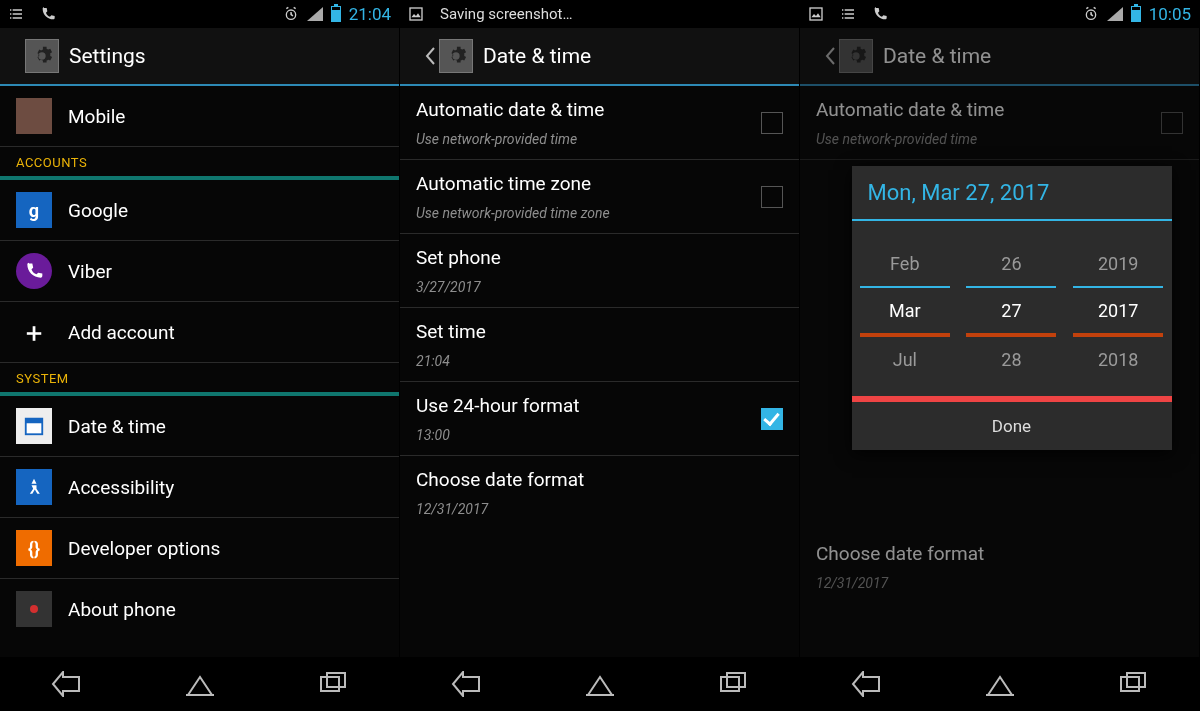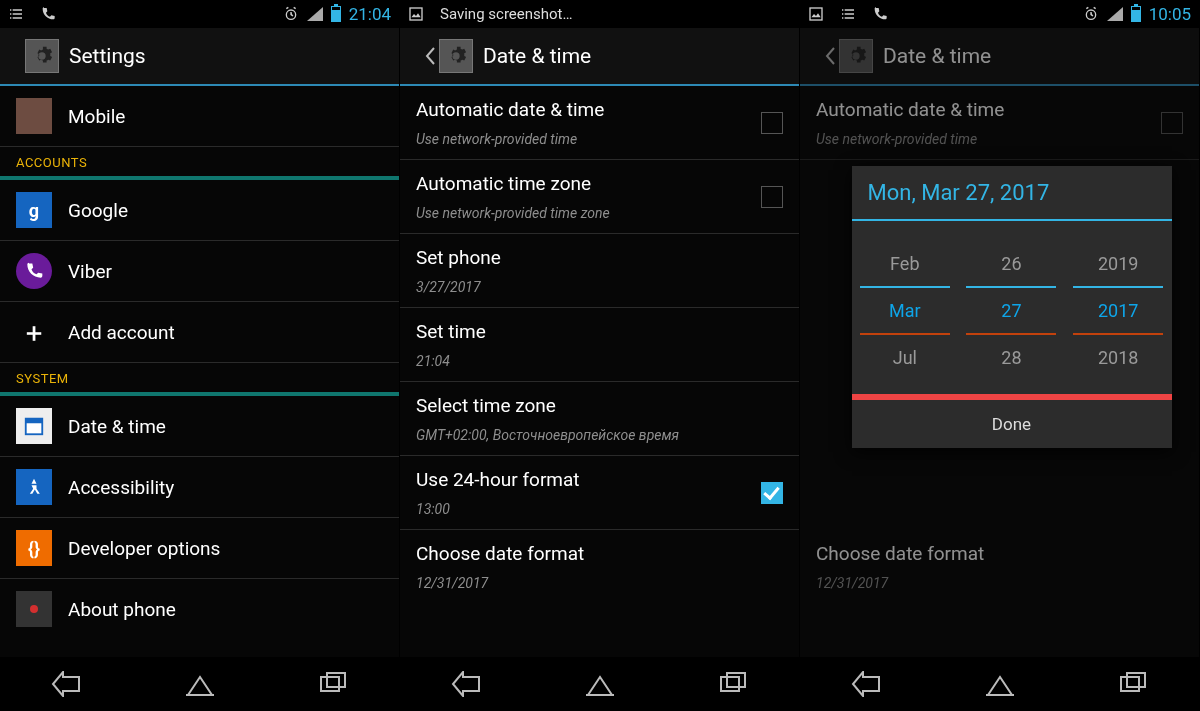--- a/index.html
+++ b/index.html
@@ -130,22 +130,22 @@
   }
   .dlg-header {
     color: #33b5e5; font-size: 22px; padding: 14px 16px;
     border-bottom: 2px solid #33b5e5;
   }
   .spinners { display: flex; justify-content: space-around; padding: 20px 0 14px; }
   .spin-col { text-align: center; width: 90px; }
   .spin-val { padding: 12px 0; font-size: 18px; }
   .spin-val.faded { color: #9a9a9a; }
   .spin-val.sel {
-    color: #0ea5e9;
-    border-top: 2px solid #33b5e5; border-bottom: 2px solid #c2410c;
+    color: #ffffff;
+    border-top: 2px solid #33b5e5; border-bottom: 4px solid #c2410c;
   }
   .dlg-footer {
     text-align: center; padding: 14px 0;
     color: #ddd; font-size: 17px;
     border-top: 6px solid #ef4444;
   }
   
   .bg-red { background: #c62828; }
   .bg-blue { background: #1565c0; color:#fff;}
   .bg-violet { background: #6a1b9a; border-radius:50%; }
@@ -321,26 +321,20 @@
       </div>
     </div>
     <div class="row">
       <div class="texts">
         <div class="title">Set time</div>
         <div class="sub">21:04</div>
       </div>
     </div>
     <div class="row">
       <div class="texts">
-        <div class="title">Select time zone</div>
-        <div class="sub">GMT+02:00, Восточноевропейское время</div>
-      </div>
-    </div>
-    <div class="row">
-      <div class="texts">
         <div class="title">Use 24-hour format</div>
         <div class="sub">13:00</div>
       </div>
       <div class="chk checked"></div>
     </div>
     <div class="row" style="border-bottom:none">
       <div class="texts">
         <div class="title">Choose date format</div>
         <div class="sub">12/31/2017</div>
       </div>

